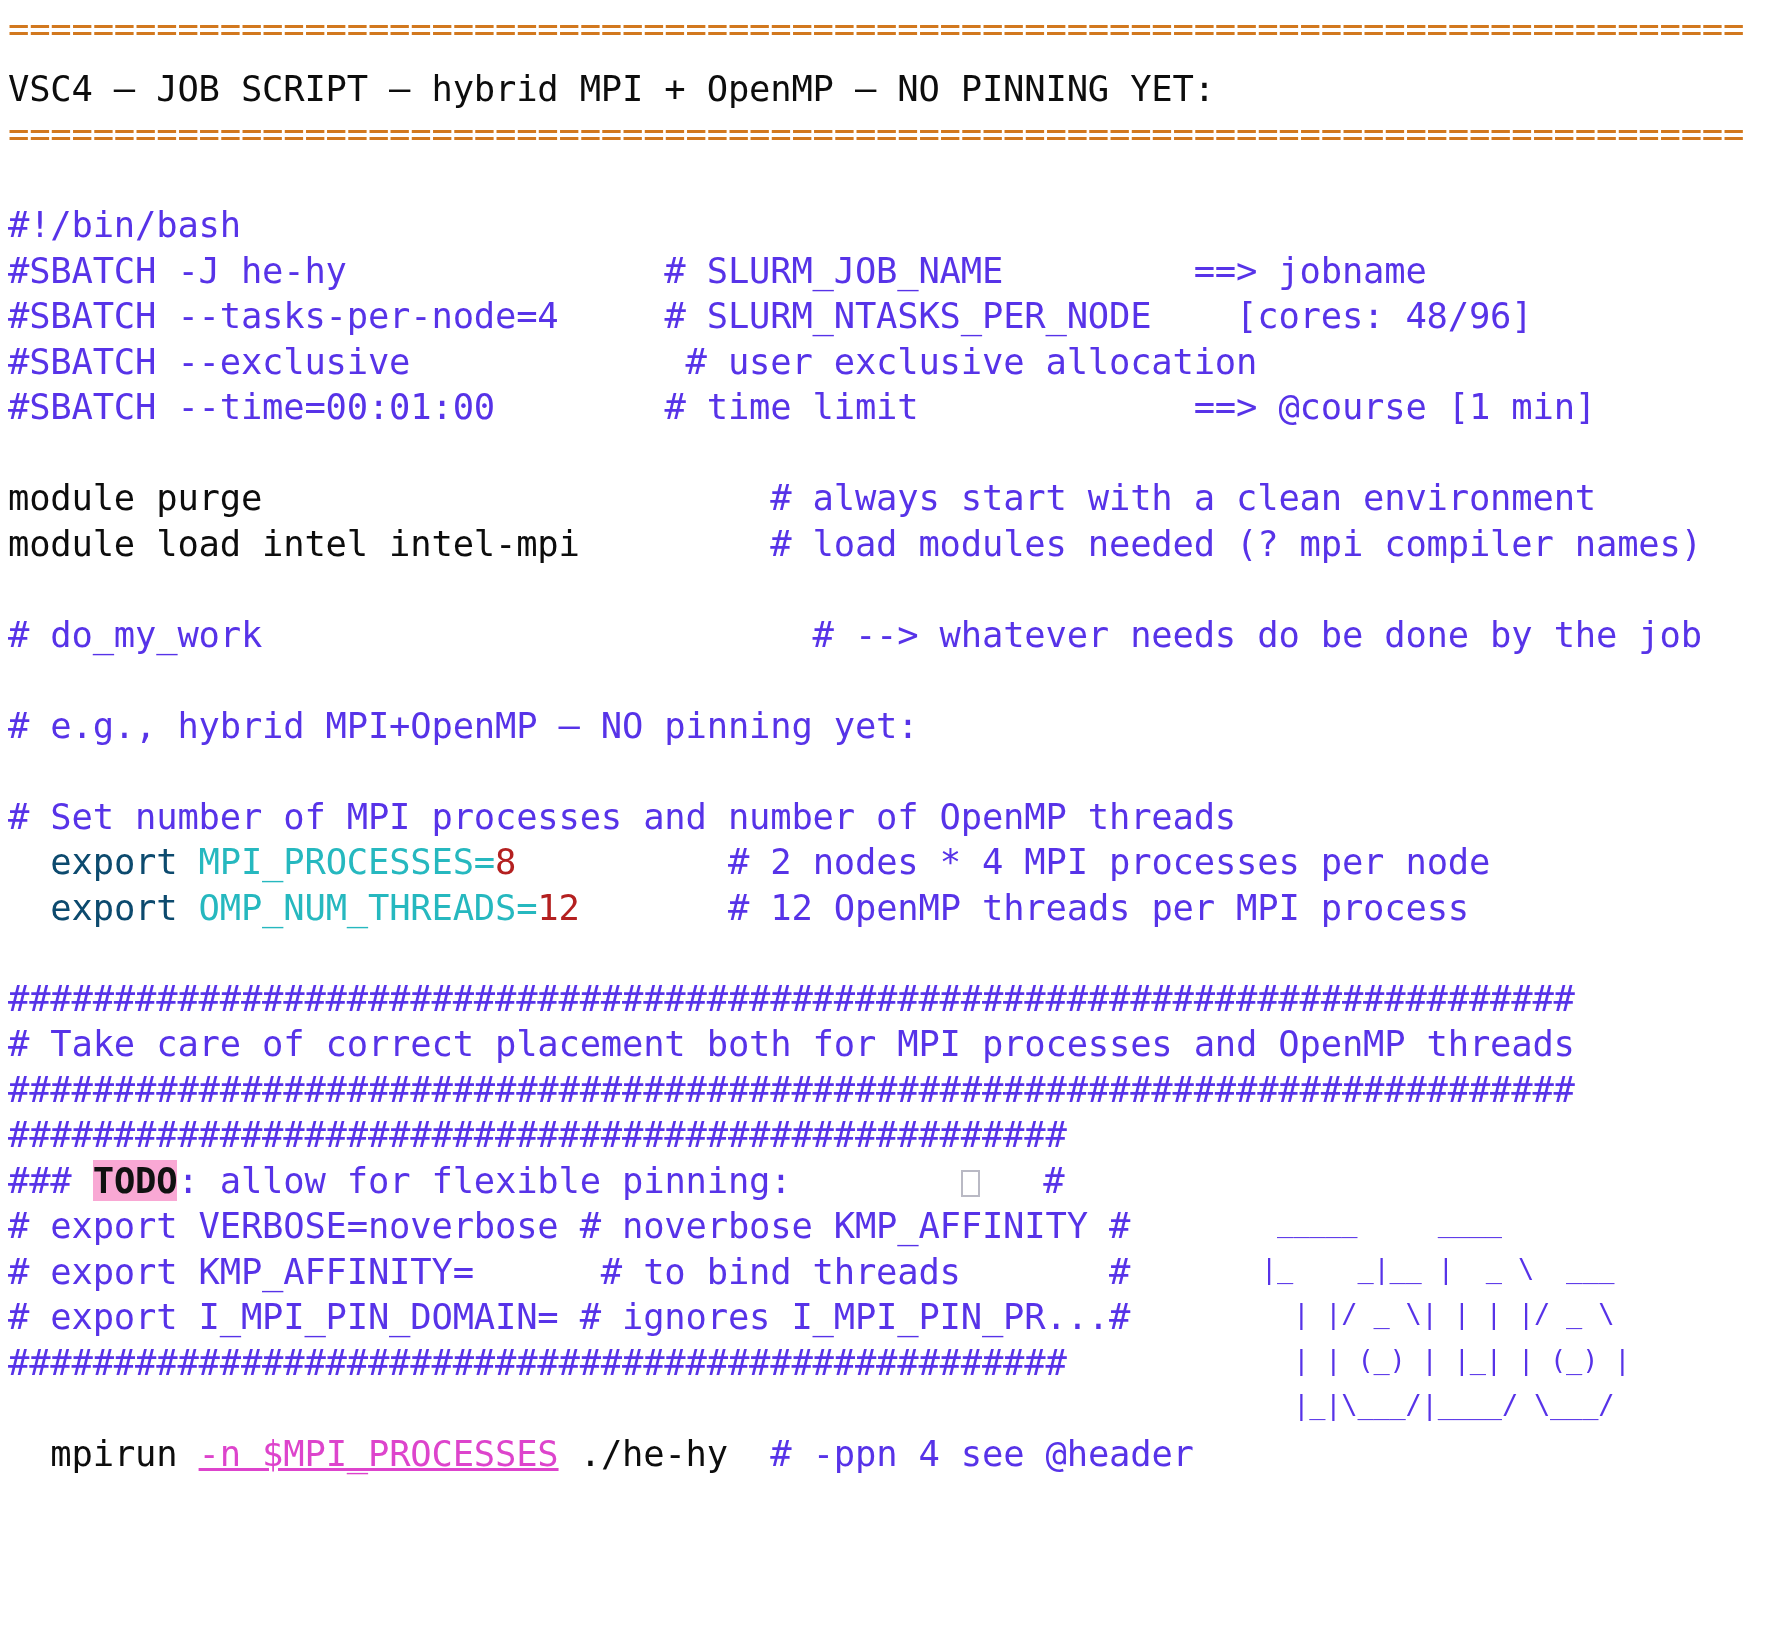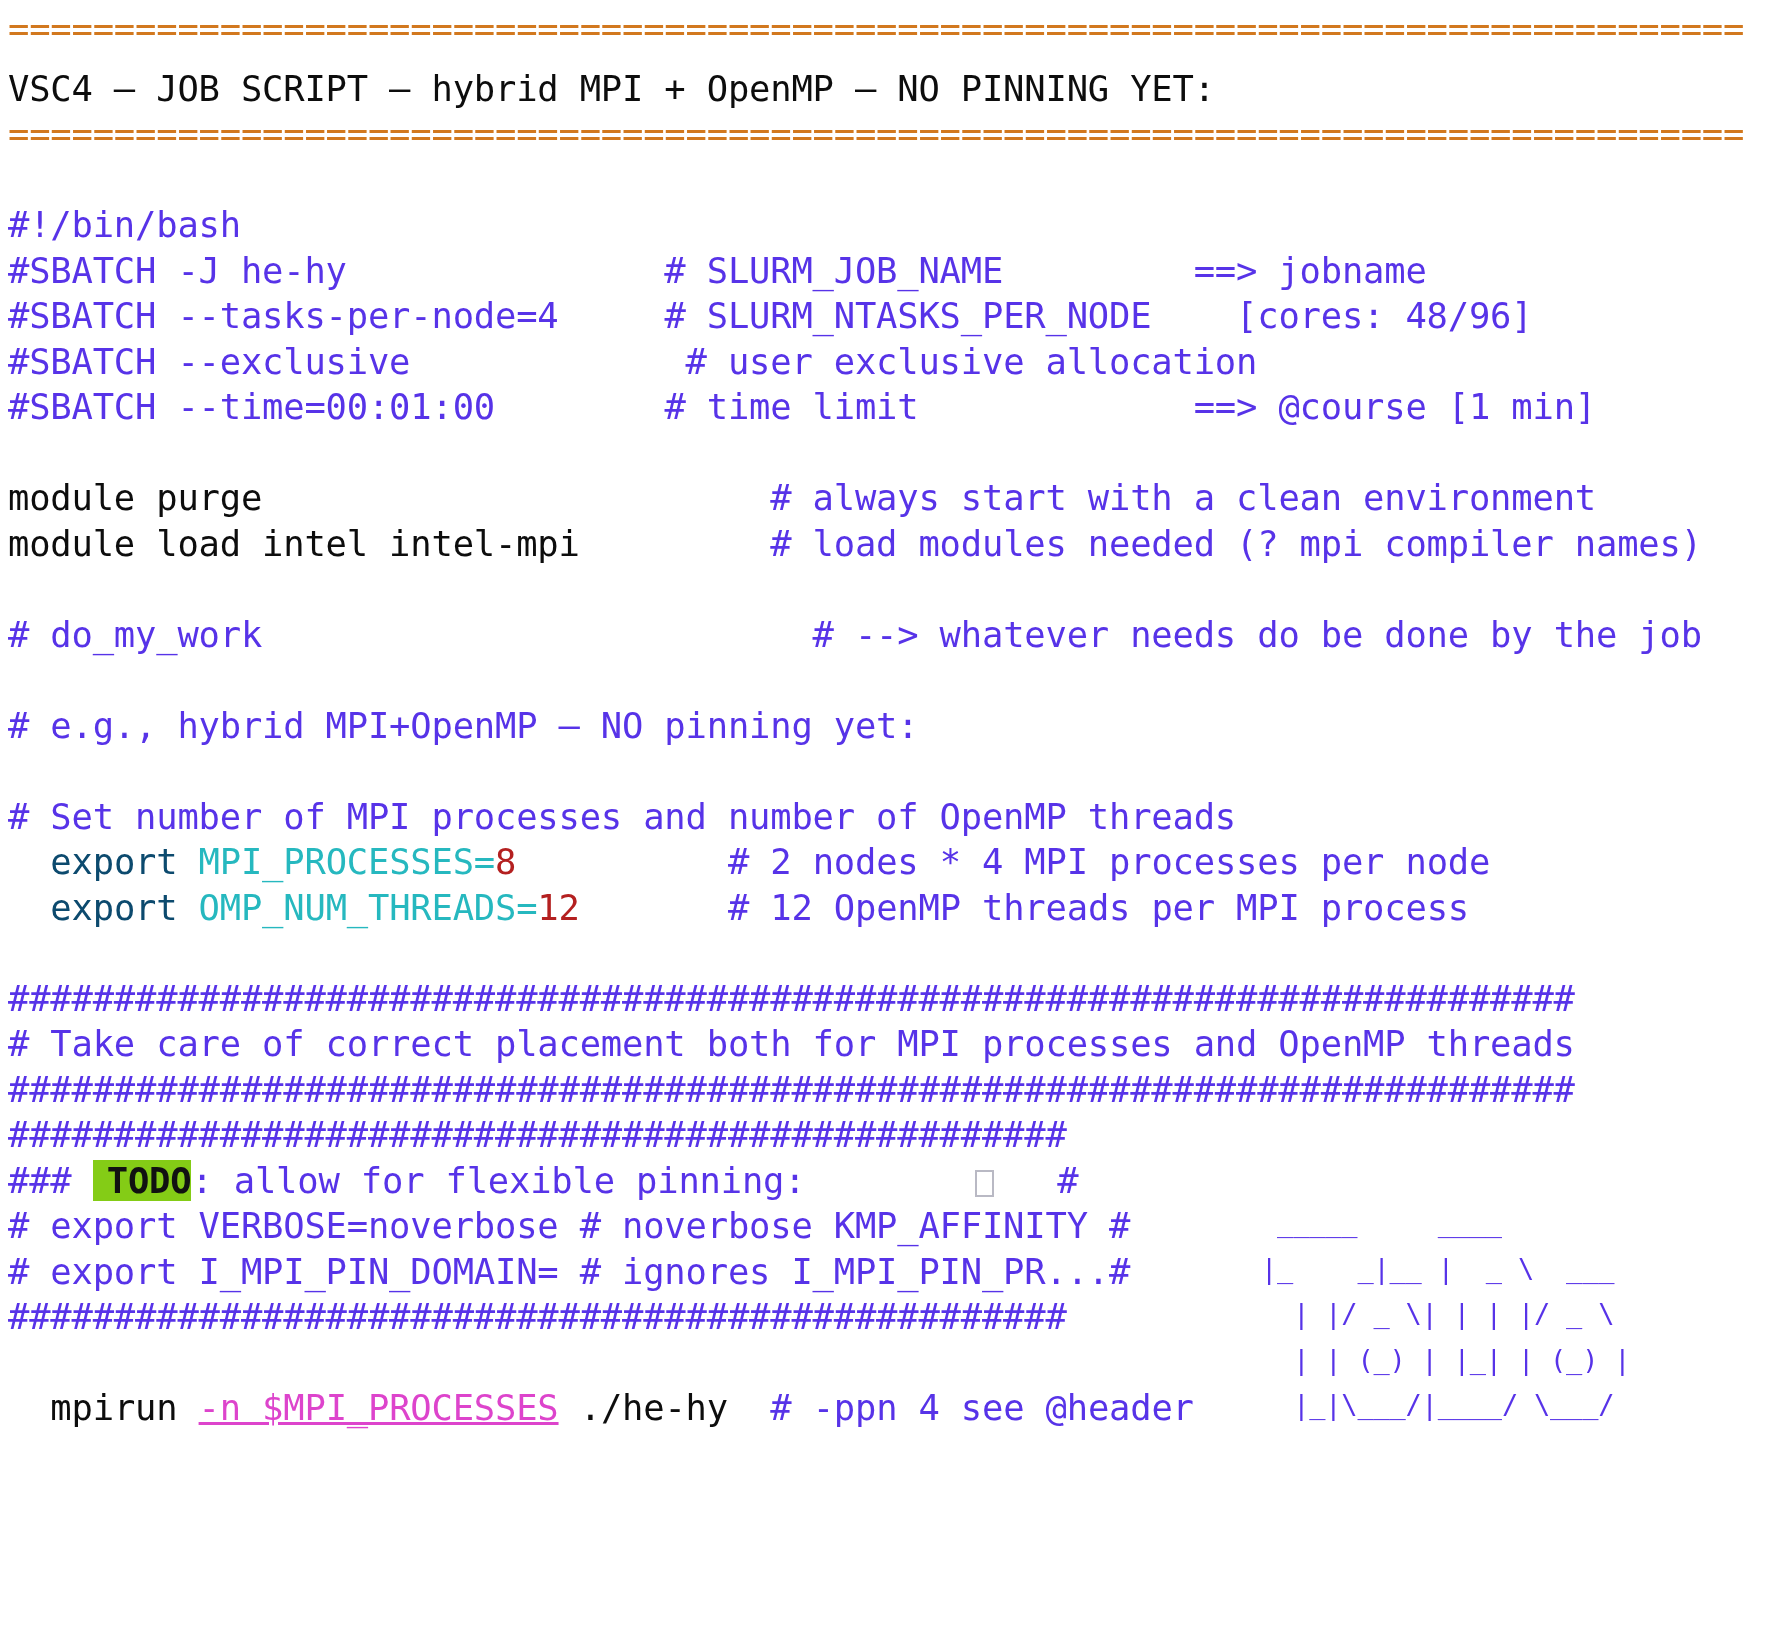--- a/index.html
+++ b/index.html
@@ -38,24 +38,23 @@
   .c-rule      { color: #D2781E; }   
   .c-title     { color: #0d0d0d; margin-top: 14px; }   
   .c-comment   { color: #5733E8; }   
   .c-plain     { color: #0d0d0d; }   
   .c-keyword   { color: #0c4a6e; }   
   .c-var       { color: #26B8BF; }   
   .c-num       { color: #B42020; }   
   .c-magenta   { color: #DD44CC; text-decoration: underline; }   
 
   .hl-todo {
-    background: #84cc16;
+    background: #f9a8d4;
     color: #111111;
     font-weight: bold;
-    padding-left: 14px;
   }
 
   
   .rule-row {
     white-space: pre;
     overflow: hidden;
     width: 100%;
   }
   .title-row { white-space: pre; }
 
@@ -136,20 +135,21 @@
   <div class="code line c-comment"># Take care of correct placement both for MPI processes and OpenMP threads</div>
 
   <div class="code line c-comment">##########################################################################</div>
 
   <div class="code line c-comment">##################################################</div>
 
   <div class="code line"><span class="c-comment">### </span><span class="hl-todo">TODO</span><span class="c-comment">: allow for flexible pinning:</span><span class="c-comment">        </span><span class="missing-glyph"></span><span class="c-comment">   </span><span class="c-comment">#</span></div>
 
   <div class="code line"><span class="c-comment"># export VERBOSE=noverbose # noverbose KMP_AFFINITY </span><span class="c-comment">#</span></div>
 
+  <div class="code line"><span class="c-comment"># export KMP_AFFINITY=      # to bind threads       </span><span class="c-comment">#</span></div>
 
   <div class="code line"><span class="c-comment"># export I_MPI_PIN_DOMAIN= # ignores I_MPI_PIN_PR...</span><span class="c-comment">#</span></div>
 
   <div class="code line c-comment">##################################################</div>
 
   <div class="code blank"> </div>
 
   <div class="code line"><span>  </span><span class="c-plain">mpirun</span><span> </span><span class="c-magenta">-n $MPI_PROCESSES</span><span> </span><span class="c-plain">./he-hy</span><span class="c-comment">  </span><span class="c-comment"># -ppn 4 see @header</span></div>
 
   <div class="code blank"> </div>

